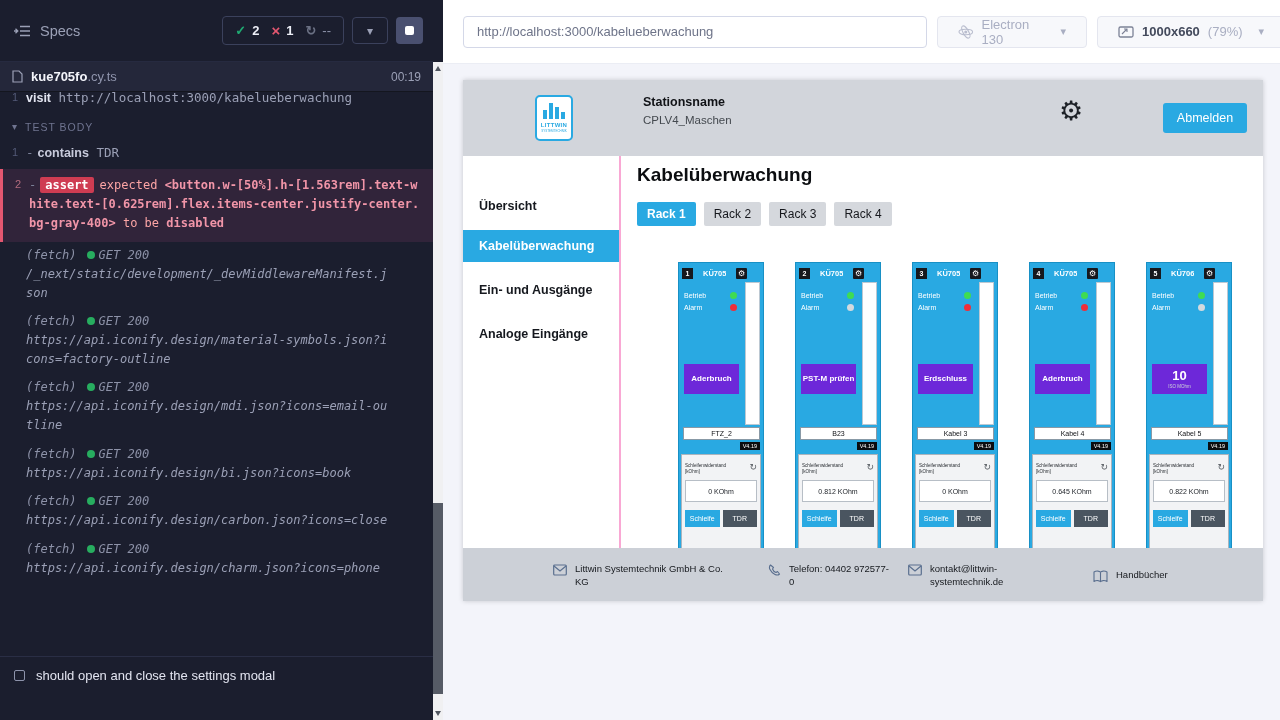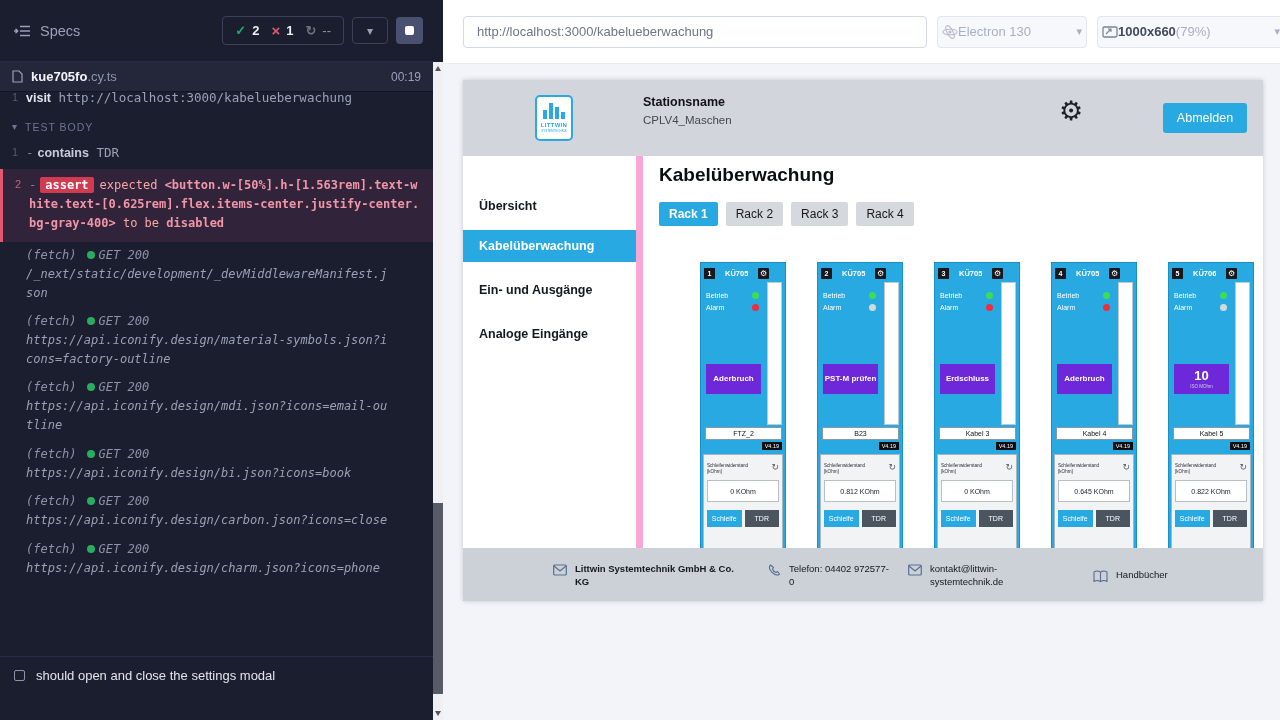--- a/index.html
+++ b/index.html
@@ -64,21 +64,21 @@
   .scroll-track { flex:1; background:#f0f0f2; position:relative; }
   .arrow-up, .arrow-down { position:absolute; left:2px; width:0; height:0; border-left:3px solid transparent; border-right:3px solid transparent; }
   .arrow-up { top:4px; border-bottom:5px solid #50555f; }
   .arrow-down { bottom:4px; border-top:5px solid #50555f; }
   .scroll-thumb { position:absolute; top:67%; height:29%; left:0; width:100%; background:#565b66; }
 
   
   .stage { flex:1; display:flex; flex-direction:column; background:#f3f4fa; }
   .browserbar { height:64px; background:#fff; border-bottom:1px solid #ebedf4; display:flex; align-items:center; padding:0 16px 0 20px; gap:10px; flex-shrink:0; }
   .url-input { width:464px; height:32px; border:1px solid #d4d8e8; border-radius:4px; padding:0 13px; display:flex; align-items:center; font-size:13px; color:#6e7489; background:#fff; }
-  .selector { height:32px; border:1px solid #e4e6ef; background:#f7f8fb; border-radius:4px; display:flex; align-items:center; gap:0; padding:0 4px; font-size:13px; cursor:pointer; }
+  .selector { height:32px; border:1px solid #e4e6ef; background:#f7f8fb; border-radius:4px; display:flex; align-items:center; gap:8px; padding:0 20px; font-size:13px; cursor:pointer; }
   .browser-select { margin-left:auto; width:150px; color:#a9aec2; }
   .viewport-select { width:188px; }
   .vp-size { color:#434a5c; font-weight:600; }
   .vp-zoom { color:#a9aec2; }
   .chev { color:#a9aec2; font-size:11px; margin-left:auto; }
 
   .preview-wrap { flex:1; position:relative; }
   .app-preview { position:absolute; left:20px; top:16px; width:800px; height:521px; background:#fff; box-shadow:0 0 5px rgba(0,0,0,0.18); display:flex; flex-direction:column; overflow:hidden; }
 
   
@@ -89,21 +89,21 @@
   .logo-bars i:nth-child(1){height:9px;} .logo-bars i:nth-child(2){height:16px;} .logo-bars i:nth-child(3){height:12px;} .logo-bars i:nth-child(4){height:7px;}
   .logo-text { color:#29a9e2; font-weight:700; font-size:6px; letter-spacing:0.3px; margin-top:3px; }
   .logo-text2 { color:#29a9e2; font-size:4px; transform:scale(0.75); white-space:nowrap; }
   .station { position:absolute; left:180px; top:13px; line-height:1.5; }
   .station-label { font-weight:700; font-size:12.5px; color:#101216; }
   .station-name { font-size:11.5px; color:#44494f; }
   .header-gear { position:absolute; left:596px; top:18px; font-size:27px; color:#1d2127; cursor:pointer; line-height:1; }
   .logout-btn { position:absolute; right:16px; top:23px; width:84px; height:30px; background:#29a9e2; color:#fff; border:none; border-radius:3px; font-size:12.5px; font-family:"Liberation Sans",sans-serif; cursor:pointer; }
 
   .app-body { flex:1; display:flex; overflow:hidden; }
-  .app-sidebar { width:180px; background:#fff; border-right:7px solid #f9a8d4; padding-top:32px; flex-shrink:0; }
+  .app-sidebar { width:158px; background:#fff; border-right:2px solid #f9a8d4; padding-top:32px; flex-shrink:0; }
   .nav-item { height:36px; display:flex; align-items:center; padding-left:16px; font-size:12.5px; font-weight:700; color:#15181e; cursor:pointer; }
   .nav-item.active { background:#29a9e2; color:#fff; height:32px; margin:6px 0; }
   .nav-item.tall { height:44px; }
 
   .app-content { flex:1; padding:8px 0 0 16px; overflow:hidden; }
   .content-title { font-size:19px; font-weight:700; color:#0b0d10; margin-bottom:16px; }
   .tabs { display:flex; gap:8px; }
   .tab { height:24px; padding:0 10px; display:flex; align-items:center; font-size:12px; background:#d5d8dd; color:#16181d; border-radius:2px; cursor:pointer; }
   .tab.active { background:#29a9e2; color:#fff; font-weight:700; }
 
@@ -130,21 +130,21 @@
   .res-label { color:#2a2e33; font-size:4.6px; line-height:1.2; max-width:56px; }
   .refresh-icon { font-size:9px; color:#555a60; line-height:1; cursor:pointer; }
   .value-box { margin-top:6px; background:#fff; border:1px solid #b7bec6; height:22px; display:flex; align-items:center; justify-content:center; font-size:7px; color:#1c2026; }
   .btn-row { display:flex; gap:3px; margin-top:8px; }
   .card-btn { flex:1; height:17px; display:flex; align-items:center; justify-content:center; color:#fff; font-size:7px; border:none; font-family:"Liberation Sans",sans-serif; cursor:pointer; }
   .btn-loop { background:#29a9e2; }
   .btn-tdr { background:#4a5560; }
 
   .app-footer { height:53px; background:#ccd0d7; display:flex; align-items:center; padding-left:90px; flex-shrink:0; }
   .f-item { display:flex; align-items:flex-start; gap:8px; padding-top:2px; }
-  .f-item:nth-child(1){ width:215px;font-weight:bold; } .f-item:nth-child(2){ width:140px; } .f-item:nth-child(3){ width:185px; }
+  .f-item:nth-child(1){ width:215px; } .f-item:nth-child(2){ width:140px; } .f-item:nth-child(3){ width:185px; }
   .f-icon { flex-shrink:0; margin-top:1px; }
   .f-text { font-size:9.5px; line-height:1.35; color:#15181d; }
   .f-item:nth-child(1) .f-text { max-width:160px; }
   .f-item:nth-child(2) .f-text { max-width:105px; word-break:break-all; }
   .f-item:nth-child(3) .f-text { max-width:102px; overflow-wrap:anywhere; }
   .f-link { cursor:pointer; }
 </style>
 </head>
 <body>
 

